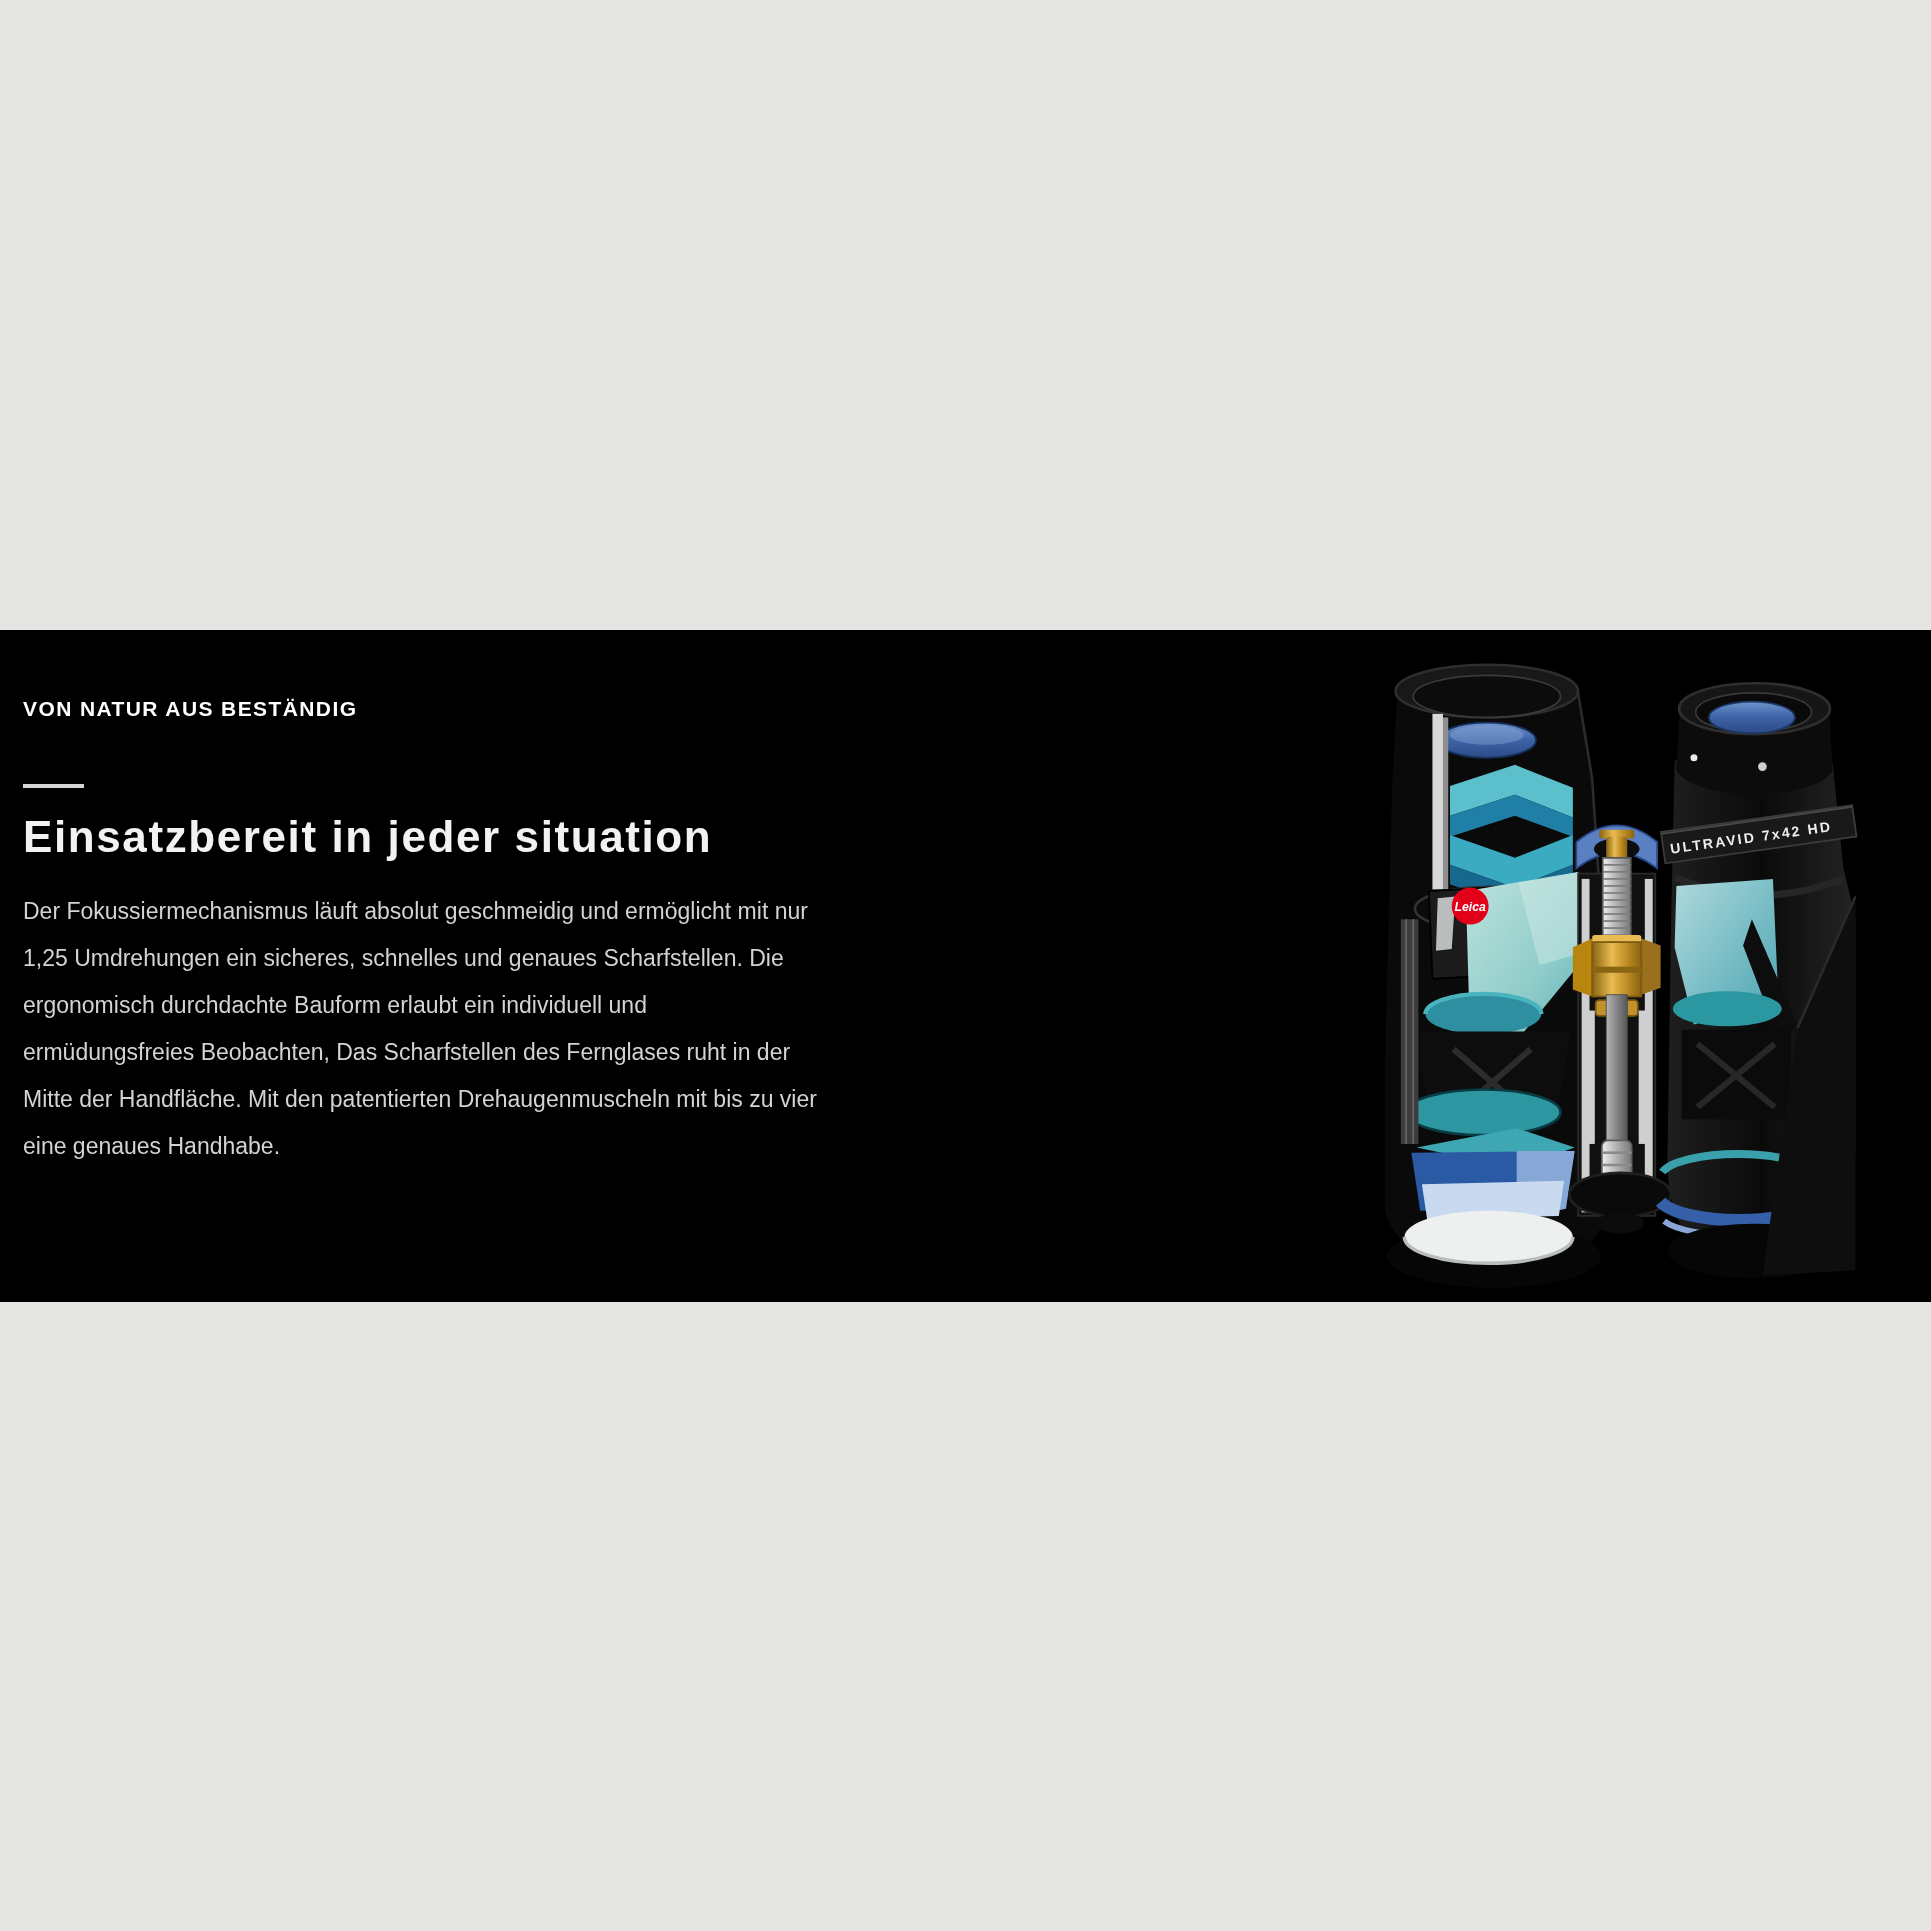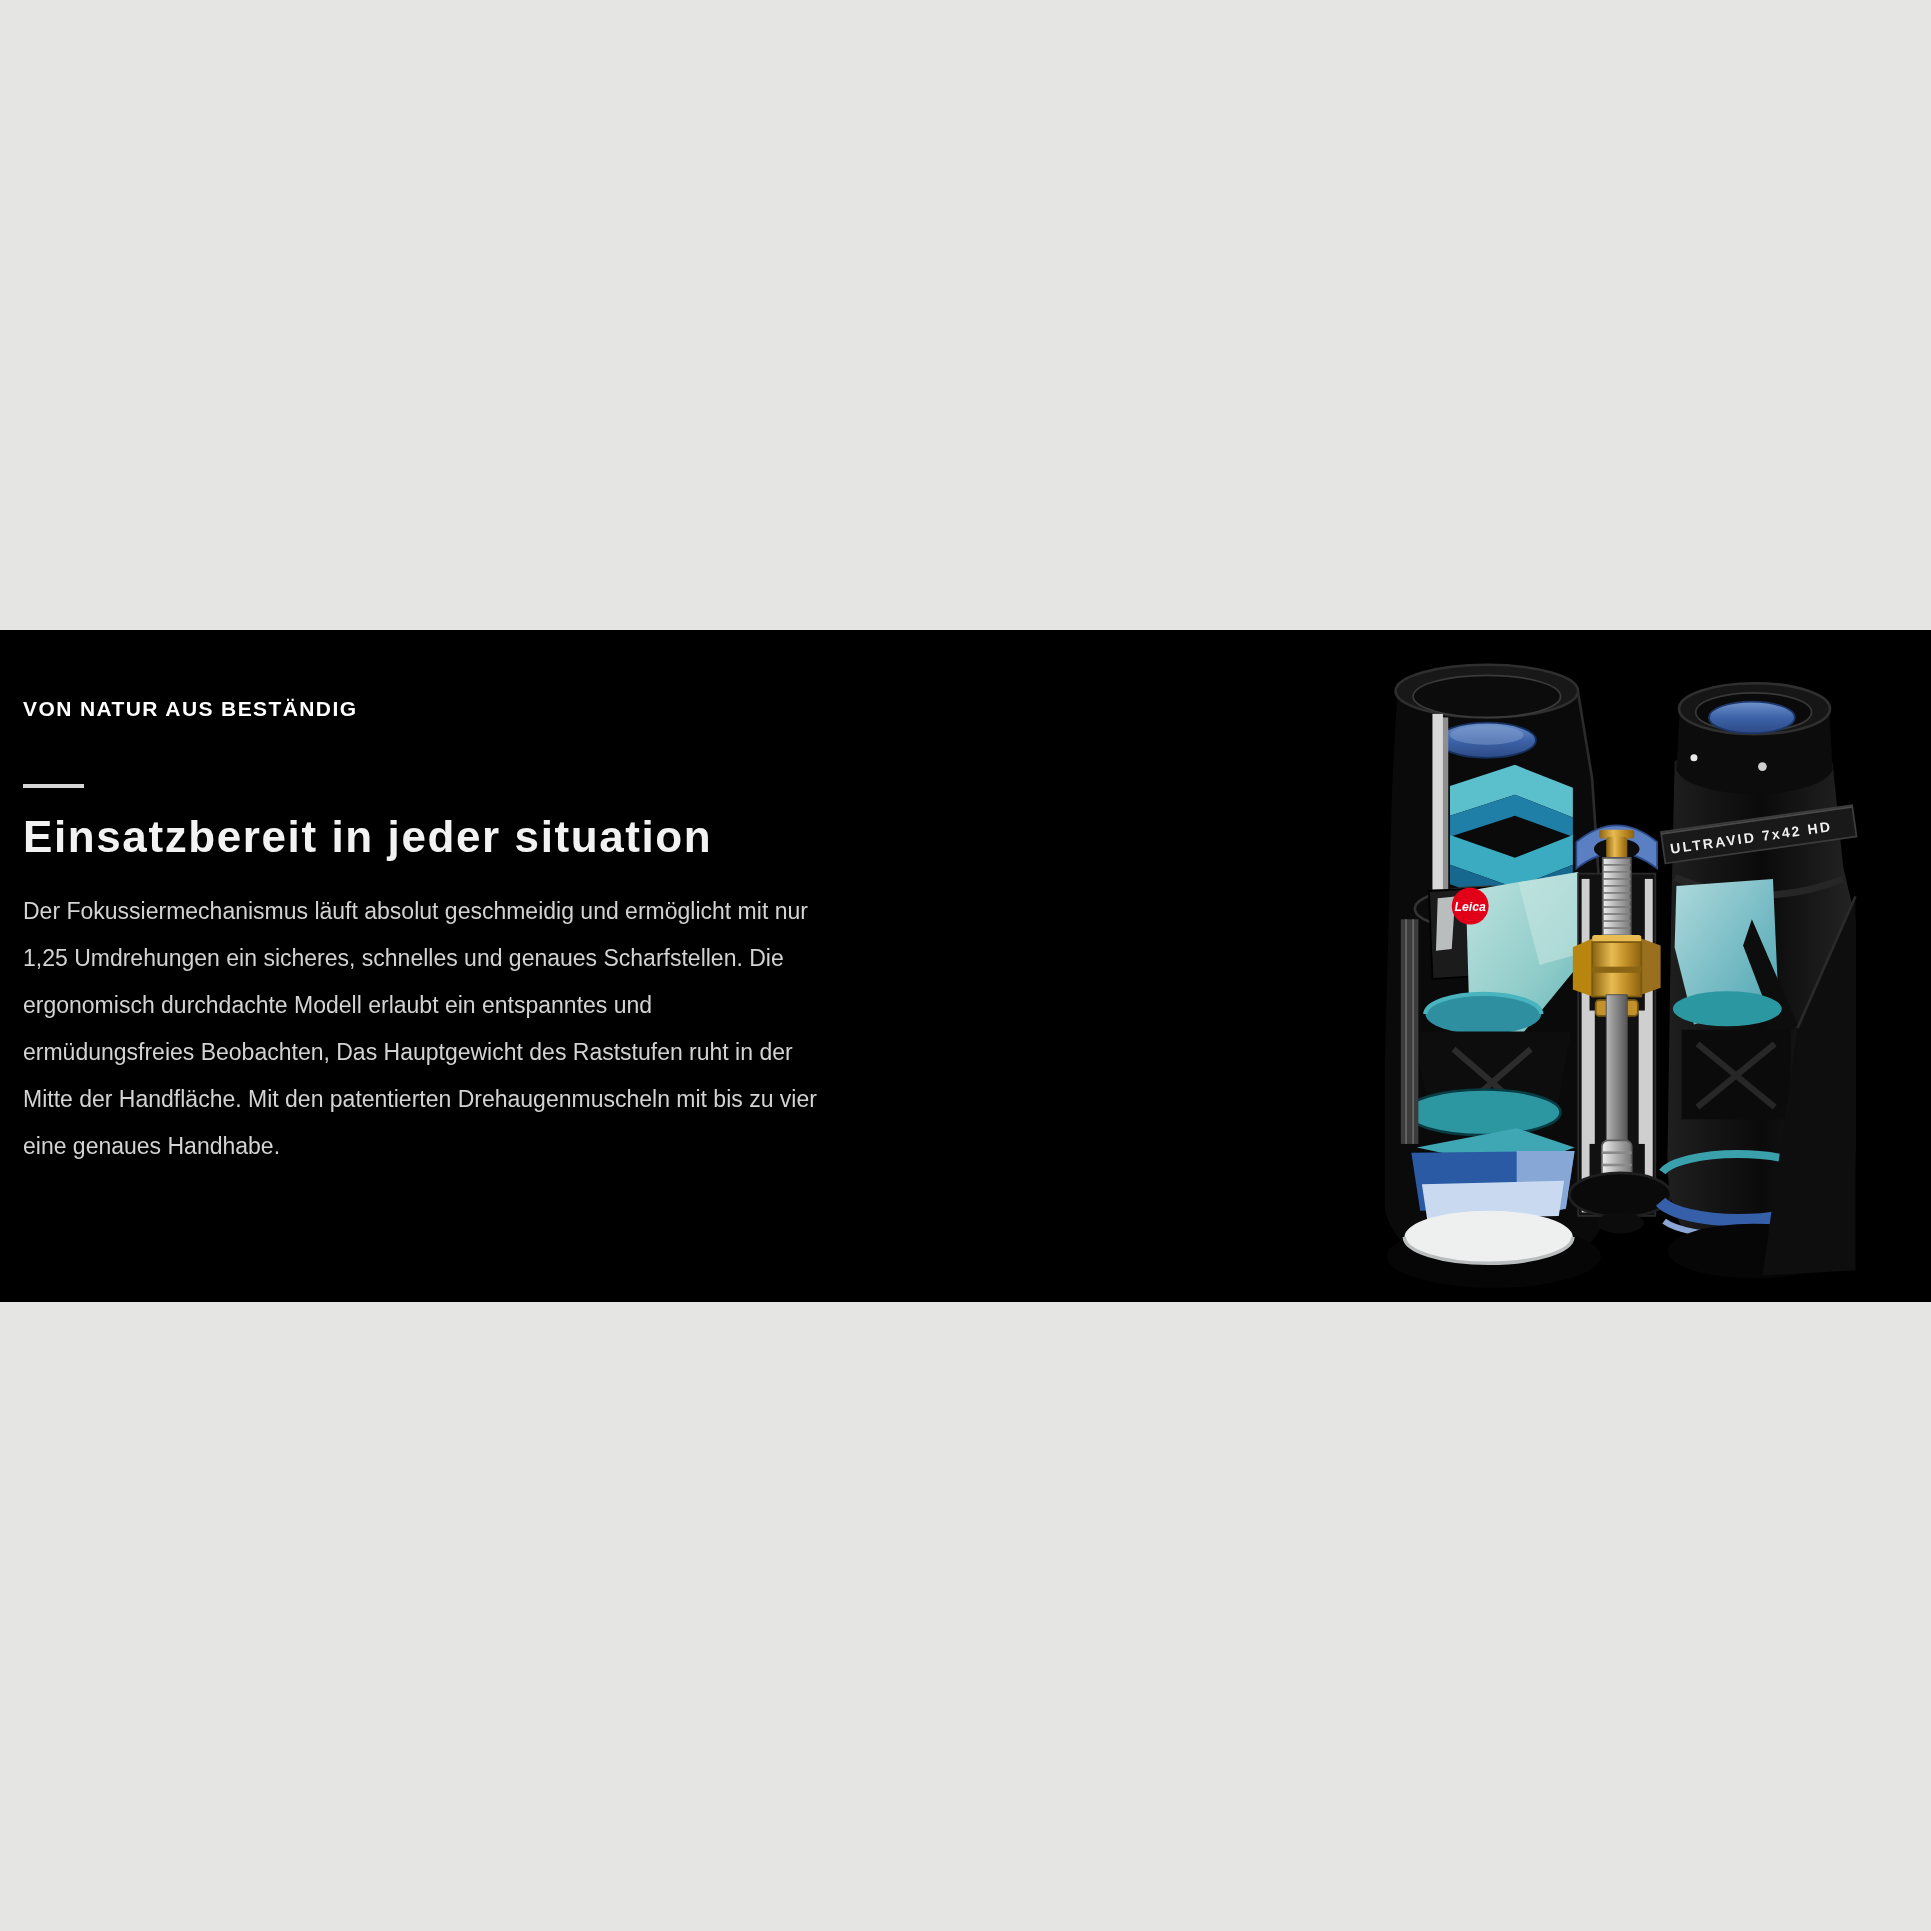--- a/index.html
+++ b/index.html
@@ -43,22 +43,22 @@
 </head>
 <body>
 
 <div class="band">
   <div class="eyebrow">VON NATUR AUS BESTÄNDIG</div>
   <div class="dash"></div>
   <h1 class="heading">Einsatzbereit in jeder situation</h1>
   <p class="body-text">
     <span>Der Fokussiermechanismus läuft absolut geschmeidig und ermöglicht mit nur</span>
     <span>1,25 Umdrehungen ein sicheres, schnelles und genaues Scharfstellen. Die</span>
-    <span>ergonomisch durchdachte Modell erlaubt ein entspanntes und</span>
-    <span>ermüdungsfreies Beobachten, Das Hauptgewicht des Raststufen ruht in der</span>
+    <span>ergonomisch durchdachte Bauform erlaubt ein individuell und</span>
+    <span>ermüdungsfreies Beobachten, Das Scharfstellen des Fernglases ruht in der</span>
     <span>Mitte der Handfläche. Mit den patentierten Drehaugenmuscheln mit bis zu vier</span>
     <span>eine genaues Handhabe.</span>
   </p>
 
   <div class="figure">
     <svg width="474" height="638" viewBox="0 0 540 727" xmlns="http://www.w3.org/2000/svg">
       <defs>
         <linearGradient id="lensBlue" x1="0" y1="0" x2="0" y2="1">
           <stop offset="0" stop-color="#6f93cc"></stop>
             <stop offset="0.5" stop-color="#3e63a8"></stop>

